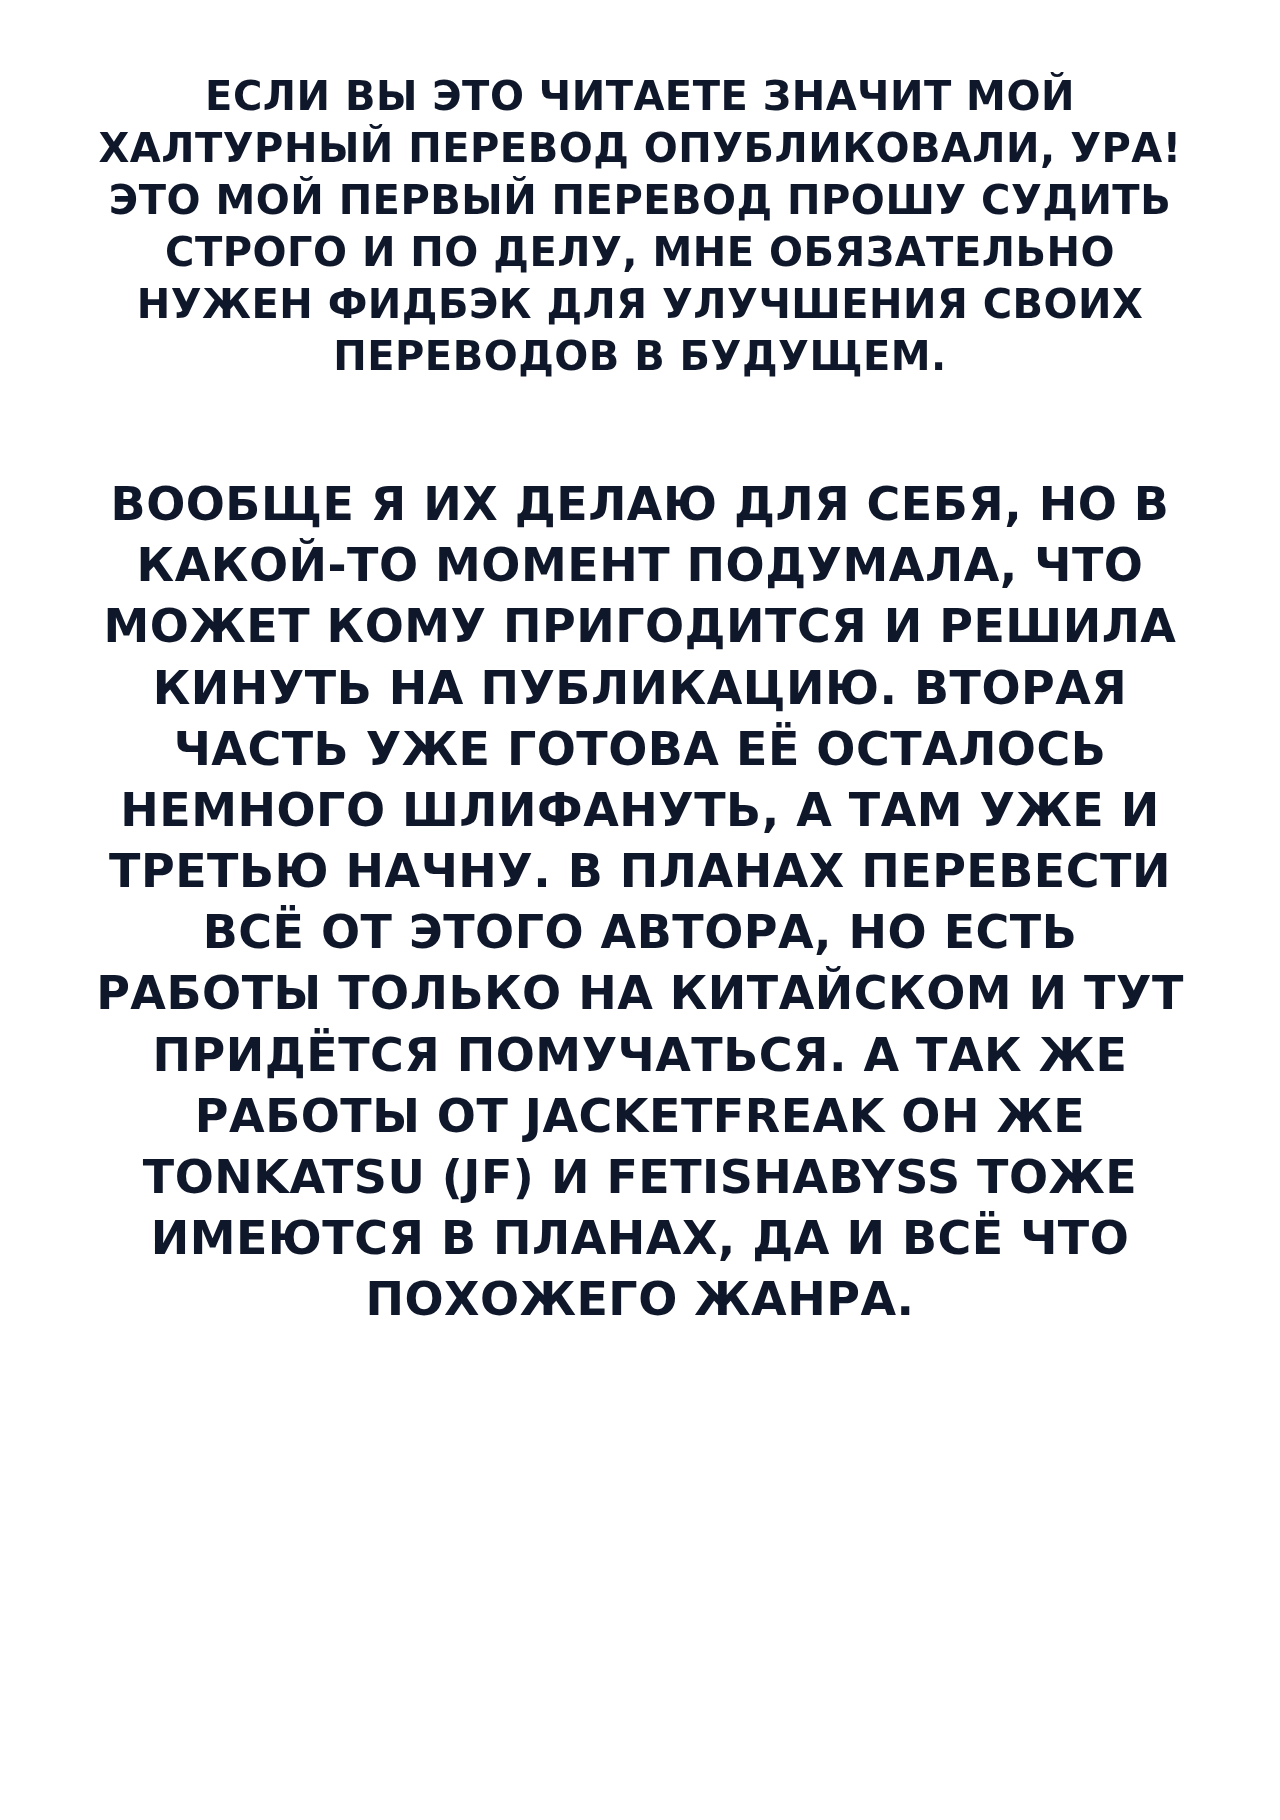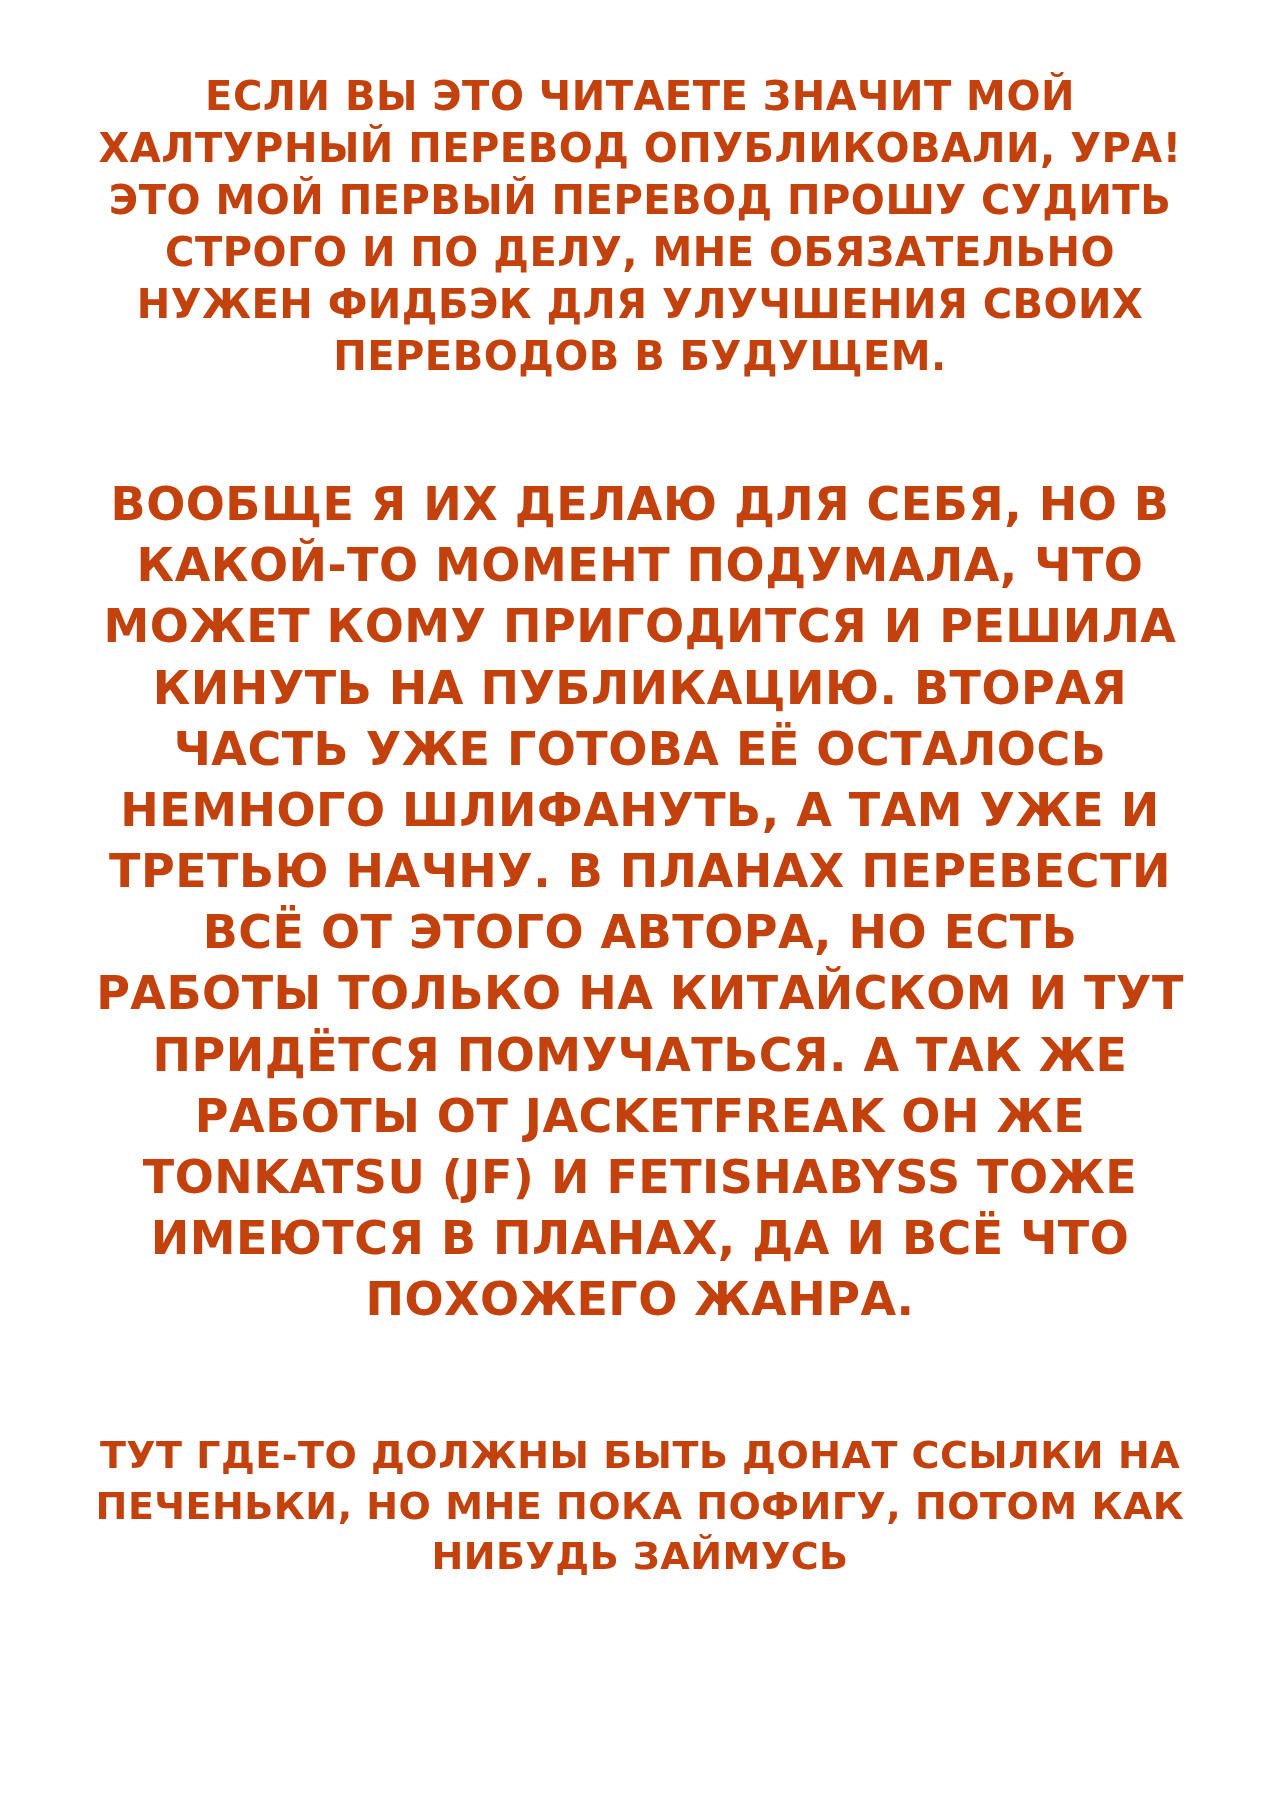--- a/index.html
+++ b/index.html
@@ -24,21 +24,21 @@
   }
   .block {
     text-align: center;
   }
   .block p {
     margin: 0;
     font-family: "DejaVu Sans", sans-serif;
     font-weight: 700;
     text-transform: uppercase;
     letter-spacing: 0.5px;
-    color: #c2410c;
+    color: #0f172a;
   }
   .block-1 p {
     font-size: 40px;
     line-height: 1.30;
   }
   .block-2 p {
     font-size: 46px;
     line-height: 1.33;
   }
   .block-3 p {
@@ -58,17 +58,14 @@
   </div>
 
   <div class="gap-1"></div>
 
   <div class="block block-2">
     <p>ВООБЩЕ Я ИХ ДЕЛАЮ ДЛЯ СЕБЯ, НО В КАКОЙ-ТО МОМЕНТ ПОДУМАЛА, ЧТО МОЖЕТ КОМУ ПРИГОДИТСЯ И РЕШИЛА КИНУТЬ НА ПУБЛИКАЦИЮ. ВТОРАЯ ЧАСТЬ УЖЕ ГОТОВА ЕЁ ОСТАЛОСЬ НЕМНОГО ШЛИФАНУТЬ, А ТАМ УЖЕ И ТРЕТЬЮ НАЧНУ. В ПЛАНАХ ПЕРЕВЕСТИ ВСЁ ОТ ЭТОГО АВТОРА, НО ЕСТЬ РАБОТЫ ТОЛЬКО НА КИТАЙСКОМ И ТУТ ПРИДЁТСЯ ПОМУЧАТЬСЯ. А ТАК ЖЕ РАБОТЫ ОТ JACKETFREAK ОН ЖЕ TONKATSU (JF) И FETISHABYSS ТОЖЕ ИМЕЮТСЯ В ПЛАНАХ, ДА И ВСЁ ЧТО ПОХОЖЕГО ЖАНРА.</p>
   </div>
 
   <div class="gap-2"></div>
 
-  <div class="block block-3">
-    <p>ТУТ ГДЕ-ТО ДОЛЖНЫ БЫТЬ ДОНАТ ССЫЛКИ НА ПЕЧЕНЬКИ, НО МНЕ ПОКА ПОФИГУ, ПОТОМ КАК НИБУДЬ ЗАЙМУСЬ</p>
-  </div>
 
 </div>
 
 </body></html>

